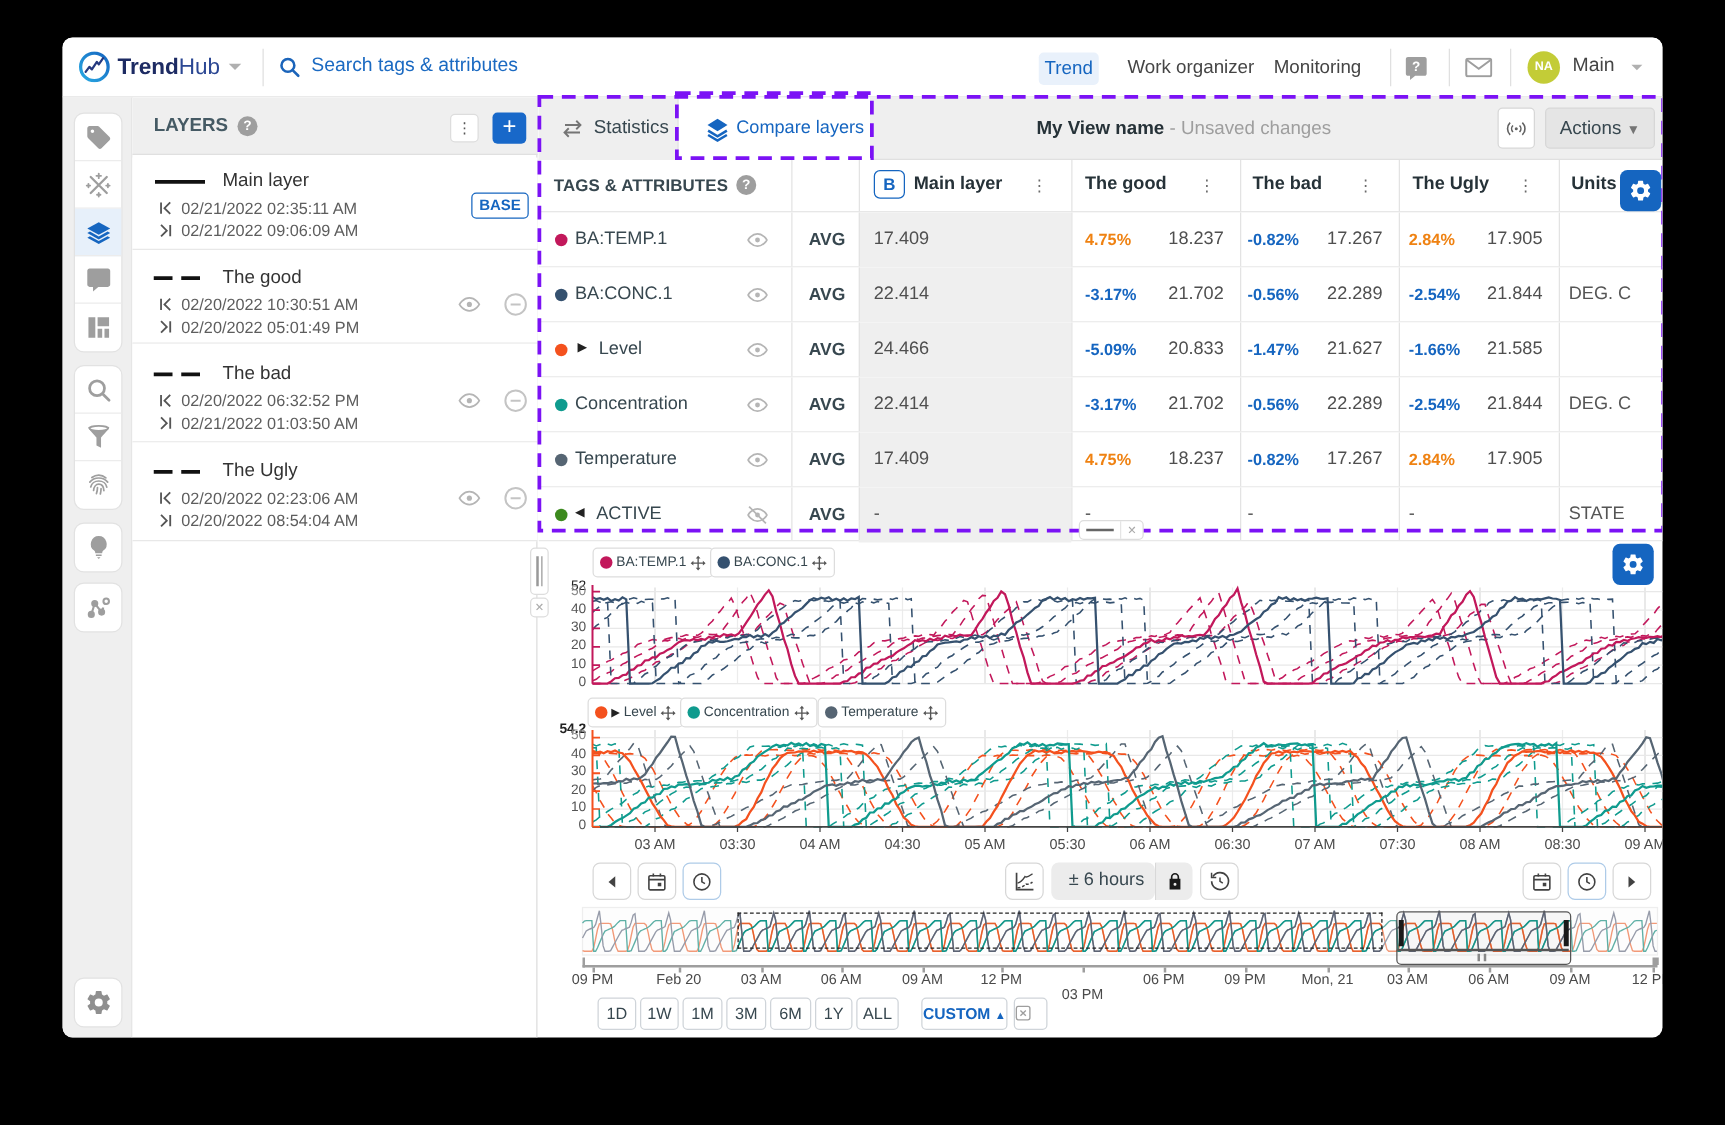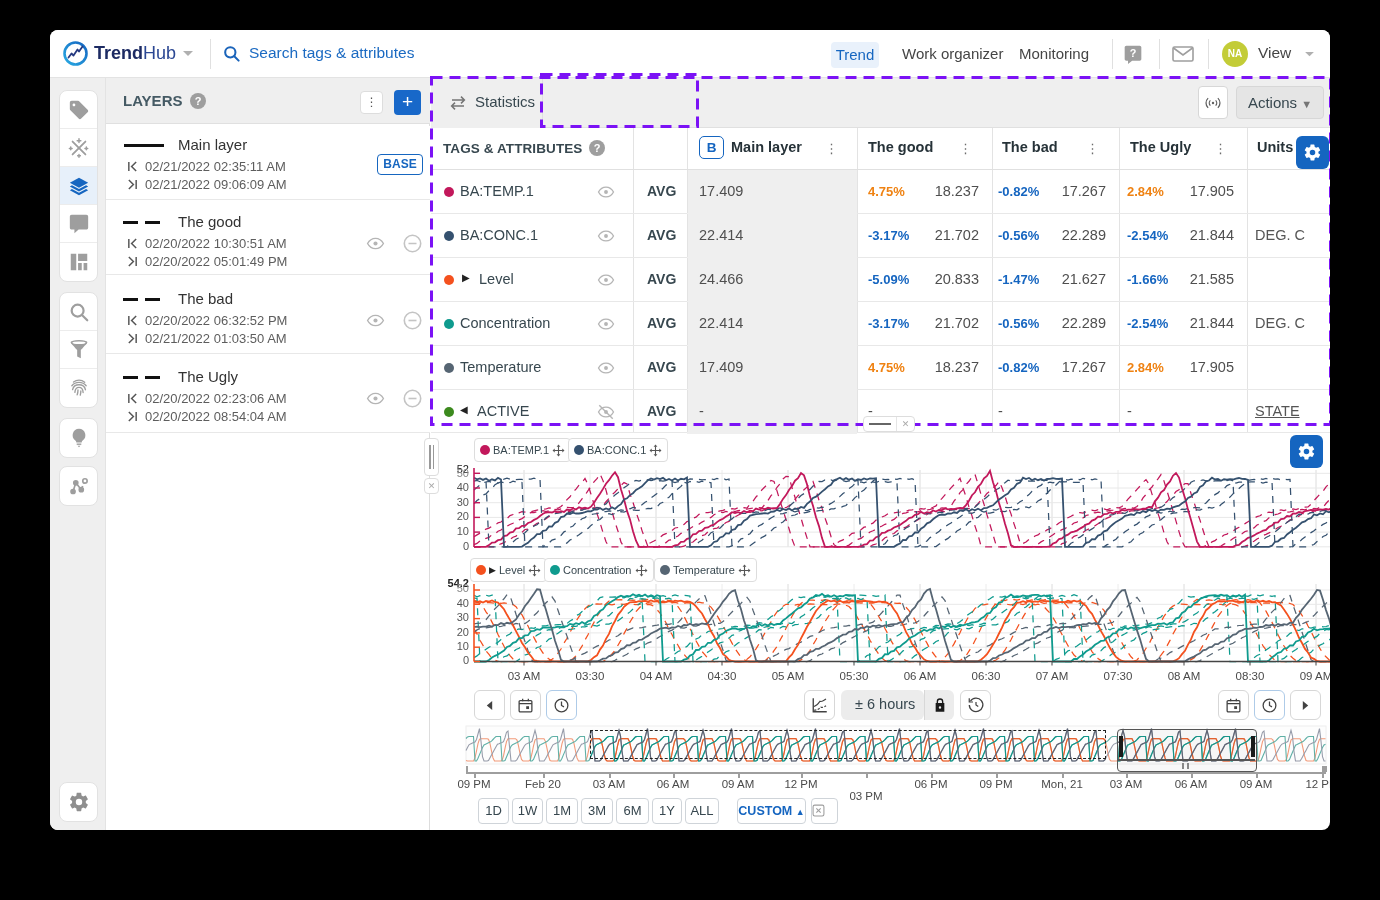--- a/index.html
+++ b/index.html
@@ -90,21 +90,21 @@
         <path fill="#9e9e9e" d="M4 2h16c1.1 0 2 .9 2 2v14c0 1.1-.9 2-2 2h-9l-5 4v-4H4c-1.1 0-2-.9-2-2V4c0-1.1.9-2 2-2z"></path>
         <text x="12" y="15.5" font-size="13" font-weight="bold" fill="#fff" text-anchor="middle" font-family="Liberation Sans">?</text>
       </svg>
       <div class="vdiv" style="left:1109px;"></div>
       <svg class="abs" style="left:1122px;top:16px" width="22" height="16" viewBox="0 0 22 16" fill="none" stroke="#9e9e9e" stroke-width="1.6">
         <rect x="1" y="1" width="20" height="14" rx="1.5"></rect>
         <path d="M1.5 2l9.5 7 9.5-7"></path>
       </svg>
       <div class="vdiv" style="left:1158px;"></div>
       <div class="avatar">NA</div>
-      <div class="abs" style="left:1208px;top:14px;font-size:15.5px;color:#454545;">View</div>
+      <div class="abs" style="left:1208px;top:14px;font-size:15.5px;color:#454545;">Main</div>
       <svg class="abs" style="left:1254px;top:21px" width="11" height="7" viewBox="0 0 12 8">
         <path d="M1 1l5 5 5-5" fill="#b0b0b0"></path>
       </svg>
     </div>
 <div class="strip">
       <div class="sbgroup" style="top:12px;">
         <div class="sbtn">
           <svg width="22" height="22" viewBox="0 0 24 24">
             <path fill="#9e9e9e" d="M21.4 11.6l-9-9C12 2.2 11.5 2 11 2H4C2.9 2 2 2.9 2 4v7c0 .5.2 1 .6 1.4l9 9c.4.4.9.6 1.4.6s1-.2 1.4-.6l7-7c.4-.4.6-.9.6-1.4s-.2-1-.6-1.4zM6.5 8C5.7 8 5 7.3 5 6.5S5.7 5 6.5 5 8 5.7 8 6.5 7.3 8 6.5 8z"></path>
           </svg>
@@ -289,20 +289,29 @@
       </div>
     </div>
 <div class="tabrow"></div>
     <div class="tabstat">
       <svg class="abs" style="left:18px;top:17px" width="18" height="16" viewBox="0 0 24 20" fill="none" stroke="#757575" stroke-width="2">
         <path d="M4 6h16M16 1.5L20.5 6 16 10.5"></path>
         <path d="M20 14H4M8 9.5L3.5 14 8 18.5"></path>
       </svg>
       <div class="abs" style="left:44px;top:15px;font-size:15px;color:#37474f;">Statistics</div>
     </div>
+    <div class="tabcl">
+      <svg class="abs" style="left:19px;top:13px" width="24" height="24" viewBox="0 0 24 24">
+        <path fill="#1565c0" d="M12 4l8 5-8 5-8-5 8-5z"></path>
+        <path fill="none" stroke="#1565c0" stroke-width="2" d="M4.5 13.5L12 18l7.5-4.5"></path>
+        <path fill="none" stroke="#1565c0" stroke-width="2" d="M4.5 17L12 21.5 19.5 17"></path>
+      </svg>
+      <div class="abs" style="left:46px;top:16px;font-size:14.5px;color:#1565c0;white-space:nowrap;">Compare layers</div>
+    </div>
+    <div class="abs" style="left:677px;top:64px;width:440px;text-align:center;white-space:nowrap;font-size:15px;color:#9e9e9e;"><span style="color:#263238;font-weight:bold;">My View name</span> - Unsaved changes</div>
     <div class="bcast">
       <svg width="18" height="14" viewBox="0 0 24 18" fill="none" stroke="#616161" stroke-width="1.7">
         <circle cx="12" cy="9" r="1.6" fill="#616161" stroke="none"></circle>
         <path d="M8.5 12.5a5 5 0 010-7M15.5 5.5a5 5 0 010 7"></path>
         <path d="M5.5 15.5a9 9 0 010-13M18.5 2.5a9 9 0 010 13"></path>
       </svg>
     </div>
     <div class="actions">Actions <span style="color:#757575;font-size:11px;">▼</span></div>
 <div class="thead">
       <div class="abs" style="left:12px;top:13px;font-size:13.5px;font-weight:bold;color:#37474f;letter-spacing:.1px;">TAGS &amp; ATTRIBUTES</div>
@@ -473,21 +482,21 @@
           <path d="M2 12s3.5-6.5 10-6.5S22 12 22 12s-3.5 6.5-10 6.5S2 12 2 12z" stroke="#b5b5b5" stroke-width="1.8"></path>
           <circle cx="12" cy="12" r="2.6" fill="#b5b5b5"></circle>
           <path d="M3 3l18 18" stroke="#b5b5b5" stroke-width="1.8"></path>
         </svg>
       </div>
       <div class="avg">AVG</div>
       <div class="val" style="left:268px;">-</div>
       <div class="val" style="left:437px;">-</div>
       <div class="val" style="left:567px;">-</div>
       <div class="val" style="left:696px;">-</div>
-      <div class="val" style="left:824px;color:#555;text-decoration:underline;">STATE</div>
+      <div class="val" style="left:824px;color:#555;">STATE</div>
     </div>
     <div class="abs" style="left:813px;top:386px;width:52px;height:16px;background:#fff;border:1px solid #ddd;border-radius:4px;z-index:35;display:flex;">
       <div style="width:33px;border-right:1px solid #e5e5e5;display:flex;align-items:center;justify-content:center;">
         <div style="width:22px;height:2px;background:#666;"></div>
       </div>
       <div style="flex:1;display:flex;align-items:center;justify-content:center;color:#aaa;font-size:9px;">✕</div>
     </div>
 <div class="abs" style="left:374px;top:408px;width:15px;height:38px;background:#fff;border:1px solid #ddd;border-radius:4px;display:flex;align-items:center;justify-content:center;gap:2px;">
       <div style="width:1.5px;height:24px;background:#999;"></div>
       <div style="width:1.5px;height:24px;background:#999;"></div>

